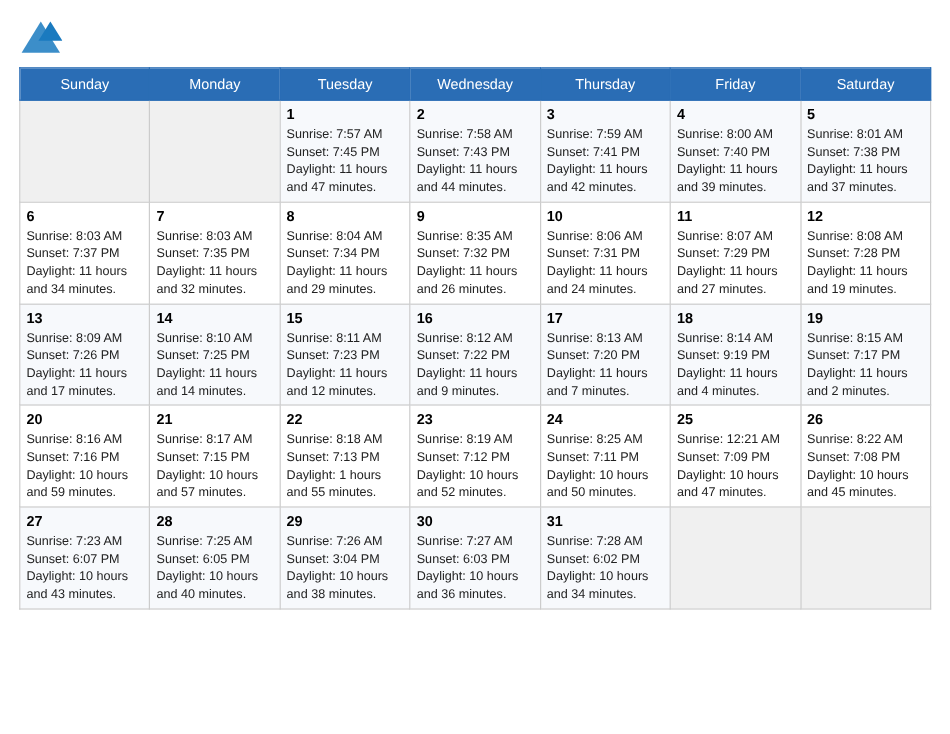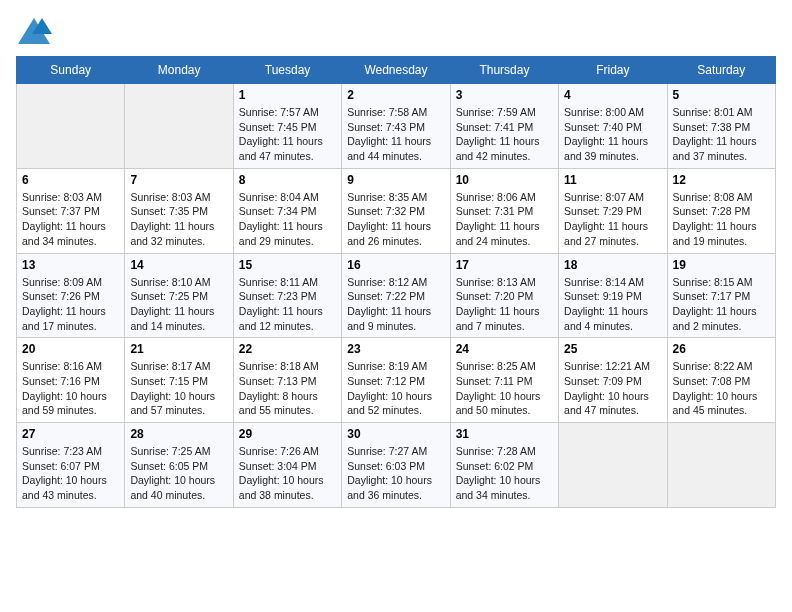--- a/index.html
+++ b/index.html
@@ -275,21 +275,21 @@
           <span>Sunrise: 8:17 AM</span><br>
           <span>Sunset: 7:15 PM</span><br>
           <span>Daylight: 10 hours and 57 minutes.</span>
         </div>
       </td>
         <td>
         <span class="day-num">22</span>
         <div class="cell-content">
           <span>Sunrise: 8:18 AM</span><br>
           <span>Sunset: 7:13 PM</span><br>
-          <span>Daylight: 8 hours and 55 minutes.</span>
+          <span>Daylight: 1 hours and 55 minutes.</span>
         </div>
       </td>
         <td>
         <span class="day-num">23</span>
         <div class="cell-content">
           <span>Sunrise: 8:19 AM</span><br>
           <span>Sunset: 7:12 PM</span><br>
           <span>Daylight: 10 hours and 52 minutes.</span>
         </div>
       </td>

